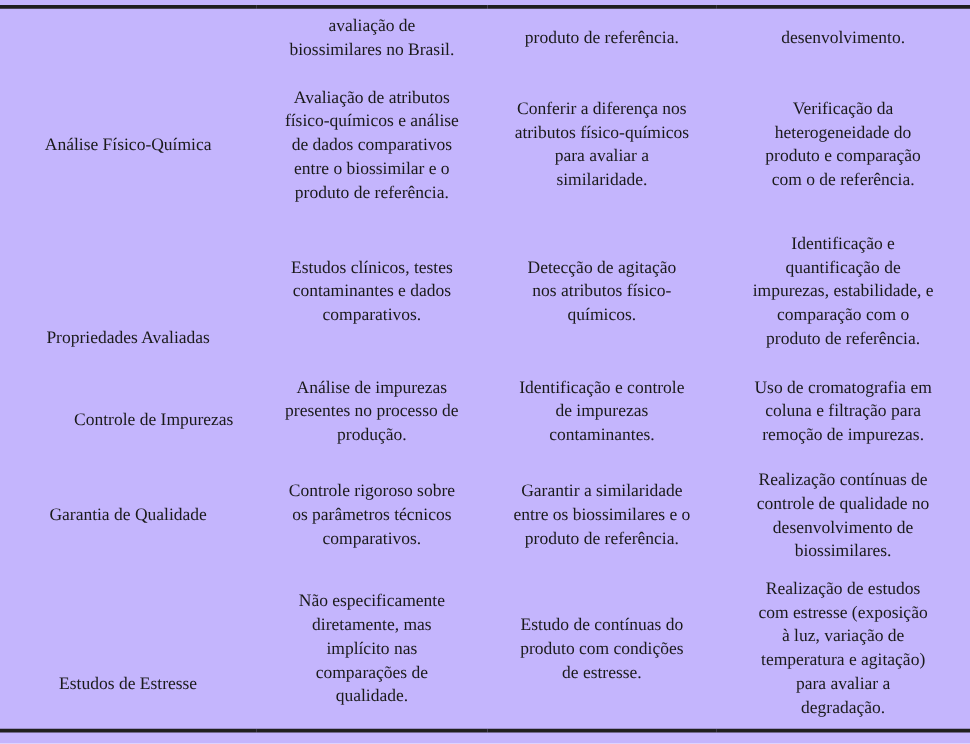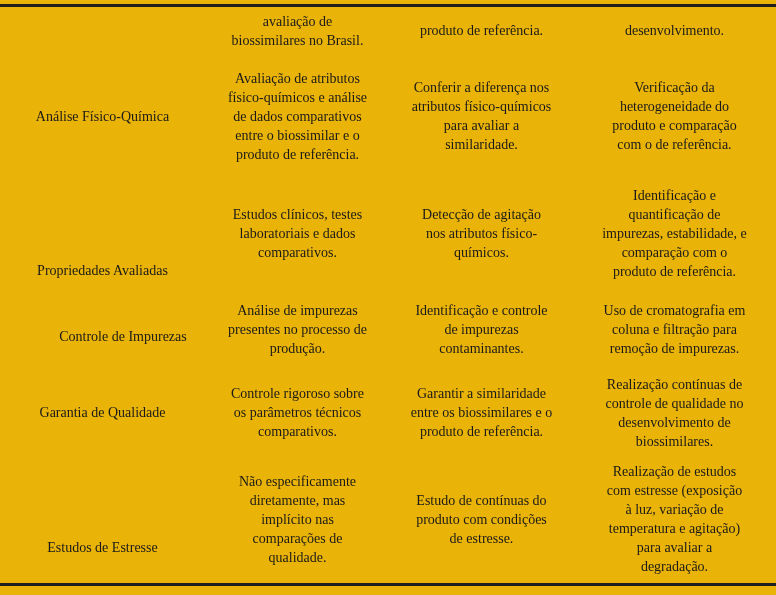--- a/index.html
+++ b/index.html
@@ -4,21 +4,21 @@
 <style>
   html, body {
     margin: 0;
     padding: 0;
     background: #ffffff;
     width: 776px;
   }
   .page {
     width: 776px;
     height: 595px;
-    background: #eab308;
+    background: #c4b5fd;
     overflow: hidden;
     font-family: "Liberation Serif", "DejaVu Serif", serif;
     color: #1a1a1a;
   }
   table.comp-table {
     border-collapse: collapse;
     table-layout: fixed;
     width: 776px;
     margin-top: 4px;
     border-top: 3px solid #1f1f1f;
@@ -83,21 +83,21 @@
 para avaliar a
 similaridade.</span></td>
         <td><span class="cell-text">Verificação da
 heterogeneidade do
 produto e comparação
 com o de referência.</span></td>
       </tr>
       <tr class="r2">
         <td><span class="cell-text">Propriedades Avaliadas</span></td>
         <td><span class="cell-text">Estudos clínicos, testes
-laboratoriais e dados
+contaminantes e dados
 comparativos.</span></td>
         <td><span class="cell-text">Detecção de agitação
 nos atributos físico-
 químicos.</span></td>
         <td><span class="cell-text">Identificação e
 quantificação de
 impurezas, estabilidade, e
 comparação com o
 produto de referência.</span></td>
       </tr>

